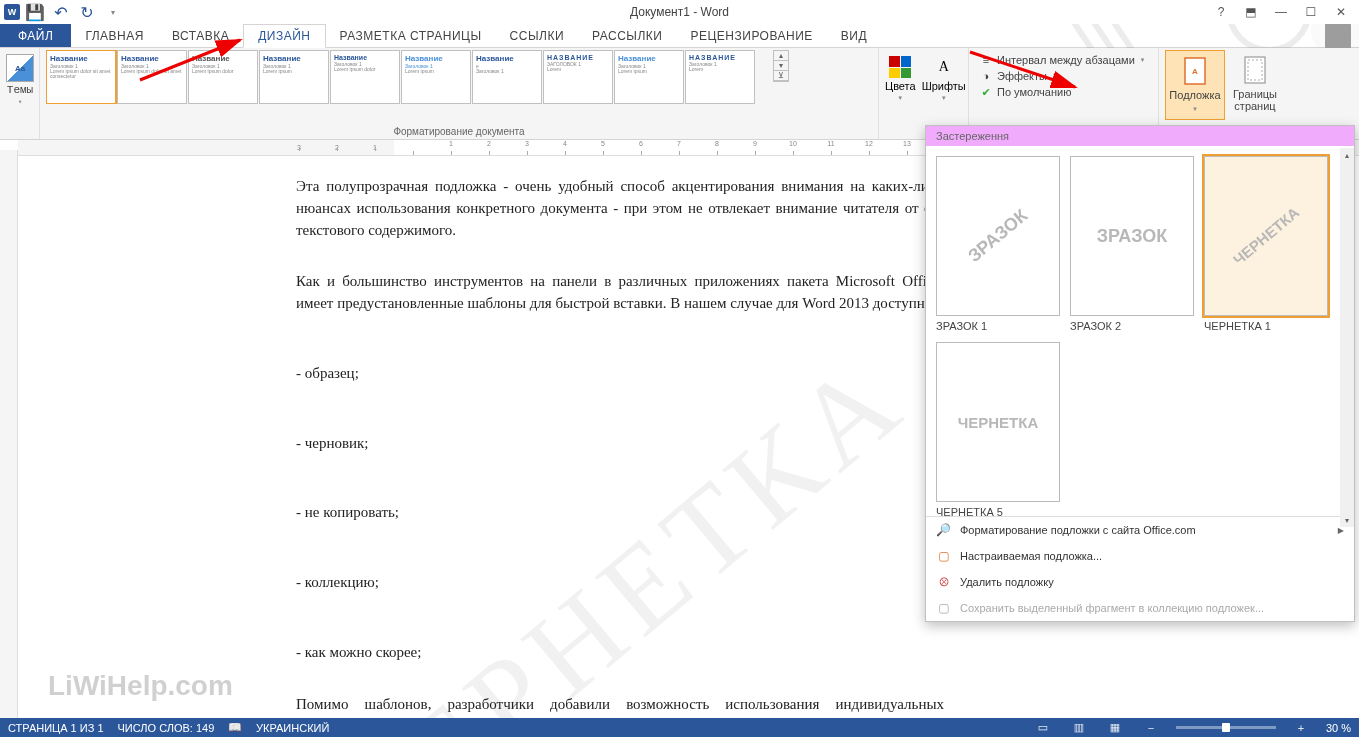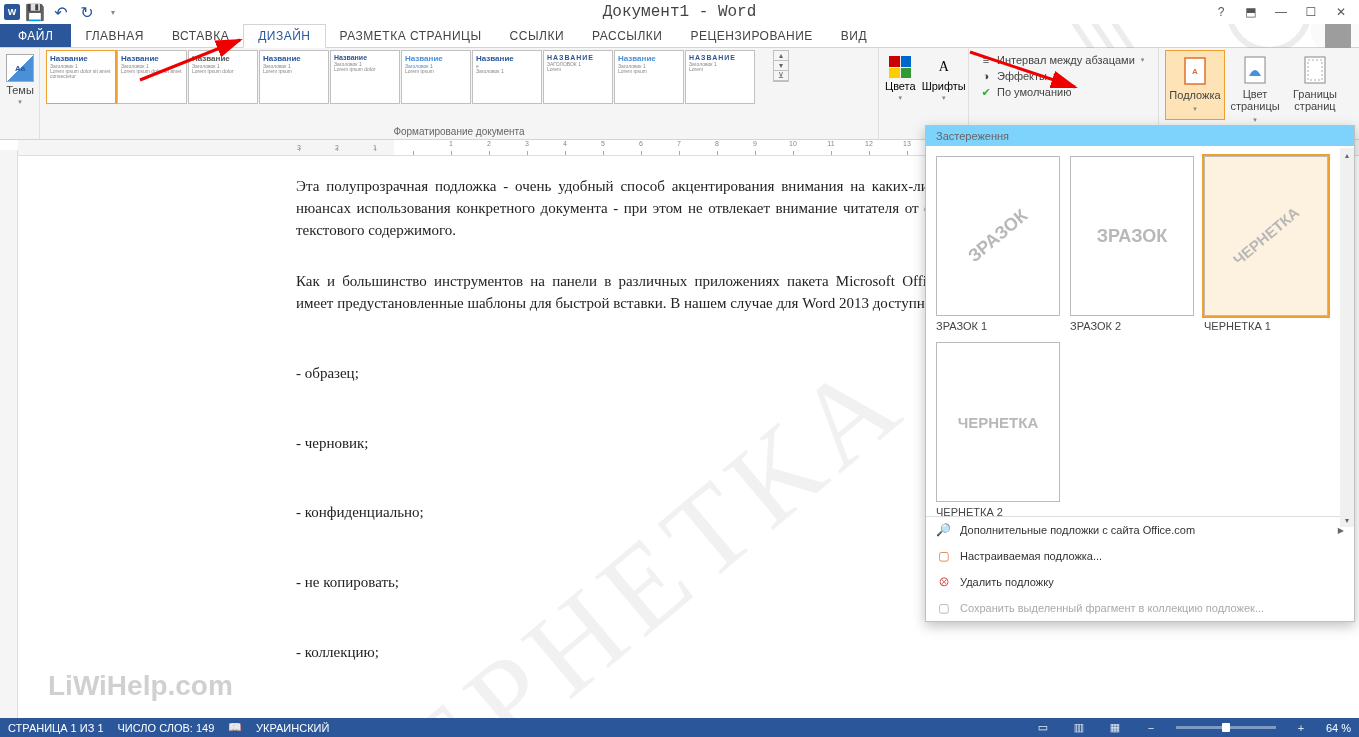--- a/index.html
+++ b/index.html
@@ -3,41 +3,41 @@
 <meta charset="utf-8">
 <style>
 * { margin:0; padding:0; box-sizing:border-box; font-family:"Segoe UI",Tahoma,sans-serif; }
 body { background:#fff; overflow:hidden; width:1359px; height:737px; position:relative; }
 
 
 .titlebar { height:24px; background:#fff; display:flex; align-items:center; position:relative; }
 .titlebar .left { display:flex; align-items:center; gap:4px; padding-left:4px; }
 .titlebar .word-icon { width:16px; height:16px; background:#2b579a; color:#fff; font-size:9px; font-weight:bold; display:flex; align-items:center; justify-content:center; border-radius:2px; }
 .titlebar .qat-btn { width:22px; height:22px; display:flex; align-items:center; justify-content:center; color:#2b579a; cursor:pointer; }
-.titlebar .center { position:absolute; left:50%; transform:translateX(-50%); font-size:16px; color:#444;font-family:Liberation Mono, monospace; }
+.titlebar .center { position:absolute; left:50%; transform:translateX(-50%); font-size:12px; color:#444; }
 .titlebar .right { position:absolute; right:4px; display:flex; gap:2px; }
 .titlebar .win-btn { width:28px; height:20px; display:flex; align-items:center; justify-content:center; font-size:12px; color:#555; cursor:pointer; }
 
 
 .tabs { height:24px; display:flex; align-items:stretch; background:#fff; border-bottom:1px solid #d4d4d4; }
 .tab { padding:0 14px; font-size:12px; color:#444; display:flex; align-items:center; cursor:pointer; text-transform:uppercase; letter-spacing:.5px; }
 .tab.file { background:#2b579a; color:#fff; padding:0 18px; }
 .tab.active { color:#2b579a; border:1px solid #d4d4d4; border-bottom:1px solid #fff; margin-bottom:-1px; background:#fff; }
 .tabs .user-area { margin-left:auto; display:flex; align-items:center; padding-right:8px; gap:6px; }
 .avatar { width:26px; height:26px; background:#9e9e9e; border-radius:2px; }
 
 
 .ribbon { height:92px; background:#f5f5f5; border-bottom:1px solid #d4d4d4; display:flex; position:relative; }
 .ribbon-group { border-right:1px solid #e0e0e0; padding:2px 6px 0 6px; display:flex; flex-direction:column; }
 .ribbon-group .content { flex:1; display:flex; align-items:flex-start; gap:18px; }
 .ribbon-group .label { font-size:10px; color:#666; text-align:center; padding:2px 0; }
 
 .themes-btn { width:34px; display:flex; flex-direction:column; align-items:center; gap:2px; padding-top:4px; cursor:pointer; }
 .themes-icon { width:28px; height:28px; border:1px solid #aaa; background:linear-gradient(135deg,#fff 50%,#4a90d9 50%); font-size:8px; display:flex; align-items:center; justify-content:center; color:#2b579a; font-weight:bold; }
-.themes-btn span { font-size:11px; color:#444; }
+.themes-btn span { font-size:11px; color:#444;font-family:Liberation Mono, monospace; }
 
 .styles-gallery { display:flex; gap:1px; max-width:720px; overflow:hidden; }
 .style-thumb { width:70px; height:54px; background:#fff; border:1px solid #c0c0c0; padding:3px; cursor:pointer; overflow:hidden; }
 .style-thumb.sel { border:1px solid #f0a030; outline:1px solid #f0a030; }
 .style-thumb .t { font-size:8px; color:#2b579a; font-weight:bold; margin-bottom:1px; }
 .style-thumb .s { font-size:5px; color:#888; line-height:5px; }
 .gallery-scroll { width:16px; display:flex; flex-direction:column; border:1px solid #c0c0c0; }
 .gallery-scroll div { flex:1; display:flex; align-items:center; justify-content:center; font-size:8px; color:#666; cursor:pointer; border-bottom:1px solid #c0c0c0; }
 
 .small-btn { display:flex; align-items:center; gap:4px; font-size:11px; color:#444; padding:1px 4px; cursor:pointer; }
@@ -63,21 +63,21 @@
 
 .page { position:absolute; left:280px; top:16px; width:680px; height:900px; background:#fff; padding:20px 16px; }
 .wm-bg { position:absolute; left:50%; top:50%; transform:translate(-50%,-50%) rotate(-40deg); font-size:120px; font-weight:300; color:rgba(150,150,150,.13); letter-spacing:10px; pointer-events:none; white-space:nowrap; font-family:"Times New Roman",serif; }
 .page p { font-family:Georgia,"Times New Roman",serif; font-size:15px; color:#222; text-align:justify; margin-bottom:10px; line-height:1.45; position:relative; }
 .page p.li { text-align:left;margin-top:48px; }
 
 .site-wm { position:absolute; left:48px; bottom:35px; font-size:28px; font-weight:bold; color:rgba(120,120,120,.35); font-family:Arial,sans-serif; }
 
 
 .wm-drop { position:absolute; right:4px; top:125px; width:430px; background:#fff; border:1px solid #c0c0c0; box-shadow:0 4px 12px rgba(0,0,0,.25); z-index:50; }
-.wm-drop .hdr { padding:4px 10px; font-size:11px; color:#666; background:#7dd3fc; }
+.wm-drop .hdr { padding:4px 10px; font-size:11px; color:#666; background:#f0abfc; }
 .wm-grid { display:flex; flex-wrap:wrap; gap:10px; padding:10px; max-height:370px; overflow:hidden; position:relative; }
 .wm-item { width:124px; cursor:pointer; }
 .wm-item.sel .pg { outline:2px solid #f0a030; background:#fdf2df; }
 .wm-item .pg { width:124px; height:160px; border:1px solid #bbb; background:#fff; position:relative; overflow:hidden; }
 .wm-item .pg .txt { position:absolute; left:50%; top:50%; transform:translate(-50%,-50%) rotate(-40deg); color:#b8b8b8; font-weight:bold; white-space:nowrap; }
 .wm-item .pg .txt.h { transform:translate(-50%,-50%); }
 .wm-item .cap { text-align:left; font-size:11px; color:#444; padding-top:4px; }
 .wm-scroll { position:absolute; right:0; top:22px; bottom:94px; width:14px; background:#f0f0f0; }
 .wm-scroll .ar { height:14px; display:flex; align-items:center; justify-content:center; font-size:8px; color:#666; cursor:pointer; }
 .wm-menu { border-top:1px solid #ddd; }
@@ -262,28 +262,20 @@
   </div>
 
   <div class="ribbon-group" style="width:200px;border-right:none">
     <div class="content" style="gap:0">
       <div class="big-btn active">
         <svg class="big-icon" viewBox="0 0 32 32">
             <rect x="6" y="3" width="20" height="26" fill="#fff" stroke="#e07030" stroke-width="1.5"></rect>
             <text x="16" y="19" font-size="8" fill="#e07030" text-anchor="middle" font-weight="bold">A</text>
           </svg>
         <span>Подложка</span>
-        <span style="font-size:7px;color:#888">▾</span>
-      </div>
-      <div class="big-btn">
-        <svg class="big-icon" viewBox="0 0 32 32">
-            <rect x="6" y="3" width="20" height="26" fill="#fff" stroke="#888"></rect>
-            <path d="M10 22 Q16 10 22 22" fill="#4a90d9"></path>
-          </svg>
-        <span>Цвет страницы</span>
         <span style="font-size:7px;color:#888">▾</span>
       </div>
       <div class="big-btn">
         <svg class="big-icon" viewBox="0 0 32 32">
             <rect x="6" y="3" width="20" height="26" fill="#fff" stroke="#888"></rect>
             <rect x="9" y="6" width="14" height="20" fill="none" stroke="#aaa" stroke-dasharray="2"></rect>
           </svg>
         <span>Границы страниц</span>
       </div>
     </div>
@@ -332,21 +324,20 @@
       <div class="tick fill">15</div>
       <div class="tick fill">16</div>
   </div>
   <div class="page">
     <div class="wm-bg">ЧЕРНЕТКА</div>
     <p>Эта полупрозрачная подложка - очень удобный способ акцентирования внимания на каких-либо нюансах использования конкретного документа - при этом не отвлекает внимание читателя от его текстового содержимого.</p>
     <p style="height:10px"></p>
     <p>Как и большинство инструментов на панели в различных приложениях пакета Microsoft Office, имеет предустановленные шаблоны для быстрой вставки. В нашем случае для Word 2013 доступны:</p>
     <p class="li">- образец;</p>
     <p class="li">- черновик;</p>
-    <p class="li">- конфиденциально;</p>
     <p class="li">- не копировать;</p>
     <p class="li">- коллекцию;</p>
     <p class="li">- как можно скорее;</p>
     <p style="height:10px"></p>
     <p>Помимо шаблонов, разработчики добавили возможность использования индивидуальных пользовательских параметров и загрузки готовых подложек</p>
   </div>
 </div>
 
 <div class="site-wm">LiWiHelp.com</div>
 
@@ -368,31 +359,31 @@
     <div class="wm-item sel">
       <div class="pg">
           <div class="txt" style="font-size:15px">ЧЕРНЕТКА</div>
         </div>
       <div class="cap">ЧЕРНЕТКА 1</div>
     </div>
     <div class="wm-item">
       <div class="pg">
           <div class="txt h" style="font-size:15px">ЧЕРНЕТКА</div>
         </div>
-      <div class="cap">ЧЕРНЕТКА 2</div>
+      <div class="cap">ЧЕРНЕТКА 5</div>
     </div>
   </div>
   <div class="wm-scroll">
     <div class="ar">▴</div>
     <div class="ar" style="position:absolute;bottom:0;width:100%">▾</div>
   </div>
   <div class="wm-menu">
     <div class="mi">
         <span class="ic">🔎</span>
-        <span>Дополнительные подложки с сайта Office.com</span>
+        <span>Форматирование подложки с сайта Office.com</span>
         <span class="ar-r">▶</span>
       </div>
     <div class="mi">
         <span class="ic" style="color:#e07030">▢</span>
         <span>Настраиваемая подложка...</span>
       </div>
     <div class="mi">
         <span class="ic" style="color:#c33">⮾</span>
         <span>Удалить подложку</span>
       </div>
@@ -410,14 +401,14 @@
   <span>УКРАИНСКИЙ</span>
   <div class="sep"></div>
   <div class="vbtn">▭</div>
   <div class="vbtn">▥</div>
   <div class="vbtn">▦</div>
   <div class="vbtn">−</div>
   <div class="zoom-slider">
       <div class="h"></div>
     </div>
   <div class="vbtn">+</div>
-  <span>64 %</span>
+  <span>30 %</span>
 </div>
 
 </body></html>

